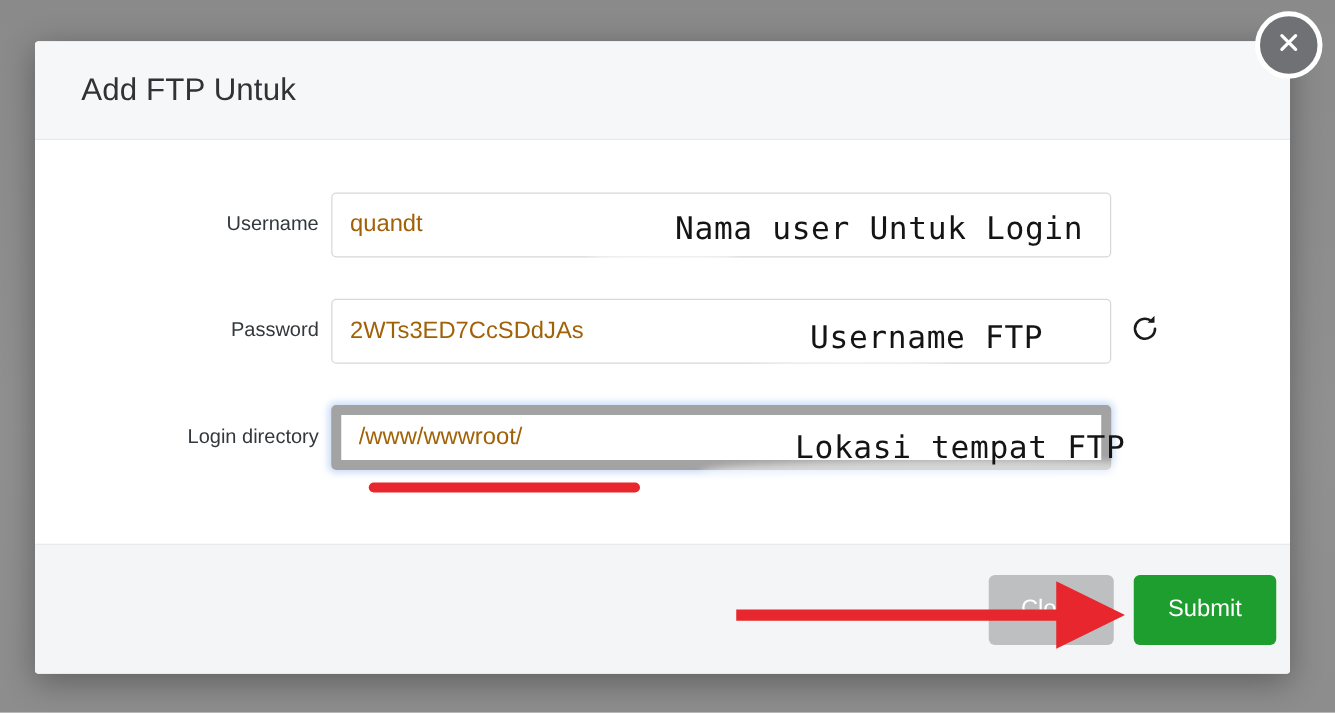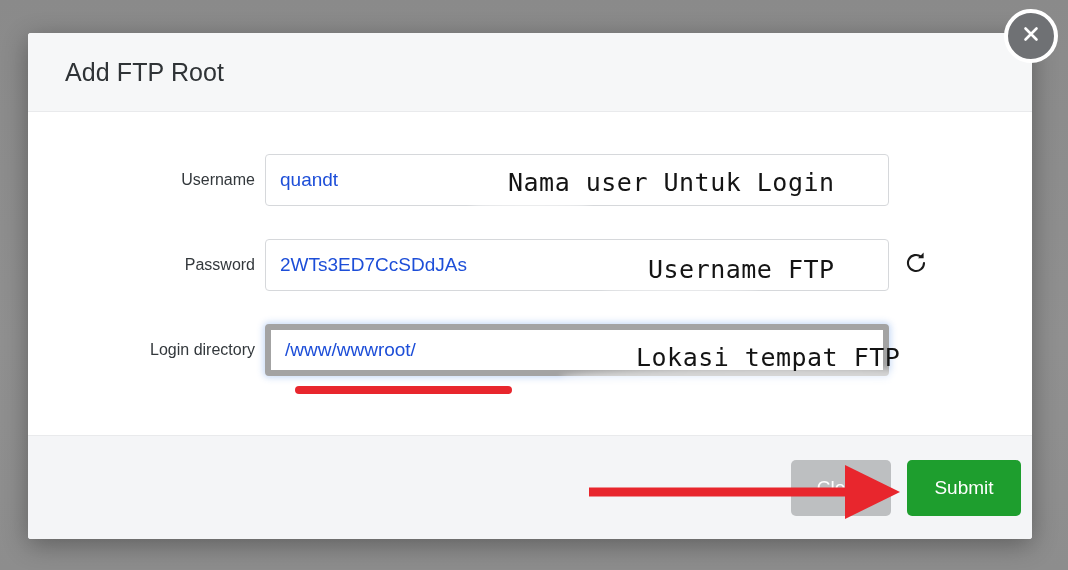--- a/index.html
+++ b/index.html
@@ -80,27 +80,27 @@
     align-items: center;
   }
   .text-input {
     width: 624px;
     height: 52px;
     box-sizing: border-box;
     border: 1px solid #d6d8db;
     border-radius: 4px;
     background: #fff;
     font-size: 19px;
-    color: #1d4ed8;
+    color: #a16207;
     padding: 0 14px;
     font-family: "Liberation Sans", sans-serif;
     outline: none;
   }
   .text-input.focused {
-    border: 6px solid #a3a3a3;
+    border: 8px solid #a3a3a3;
     box-shadow: 0 0 6px 2px rgba(80,140,230,0.30);
   }
   .refresh-btn {
     margin-left: 13px;
     width: 28px;
     height: 28px;
     display: flex;
     align-items: center;
     justify-content: center;
     cursor: pointer;
@@ -168,21 +168,21 @@
   
   .annot {
     position: absolute;
     font-family: "DejaVu Sans Mono", monospace;
     font-size: 25px;
     color: #141414;
     white-space: nowrap;
     letter-spacing: 0.5px;
     z-index: 30;
   }
-  .annot-username { left: 508px; top: 168px; }
+  .annot-username { left: 540px; top: 168px; }
   .annot-password { left: 648px; top: 255px; }
   .annot-root     { left: 636px; top: 343px; }
 
   .overlay-svg {
     position: absolute;
     inset: 0;
     width: 1068px;
     height: 570px;
     pointer-events: none;
     z-index: 25;
@@ -197,21 +197,21 @@
   }
 </style>
 </head>
 <body>
 
 <div class="backdrop"></div>
 
 <div class="modal">
 
   <div class="modal-header">
-    <div class="modal-title">Add FTP Root</div>
+    <div class="modal-title">Add FTP Untuk</div>
   </div>
 
   <div class="modal-body">
 
     <div class="form-row">
       <div class="form-label">Username</div>
       <div class="field-wrap">
         <input class="text-input" type="text" value="quandt" style="">
       </div>
     </div>

